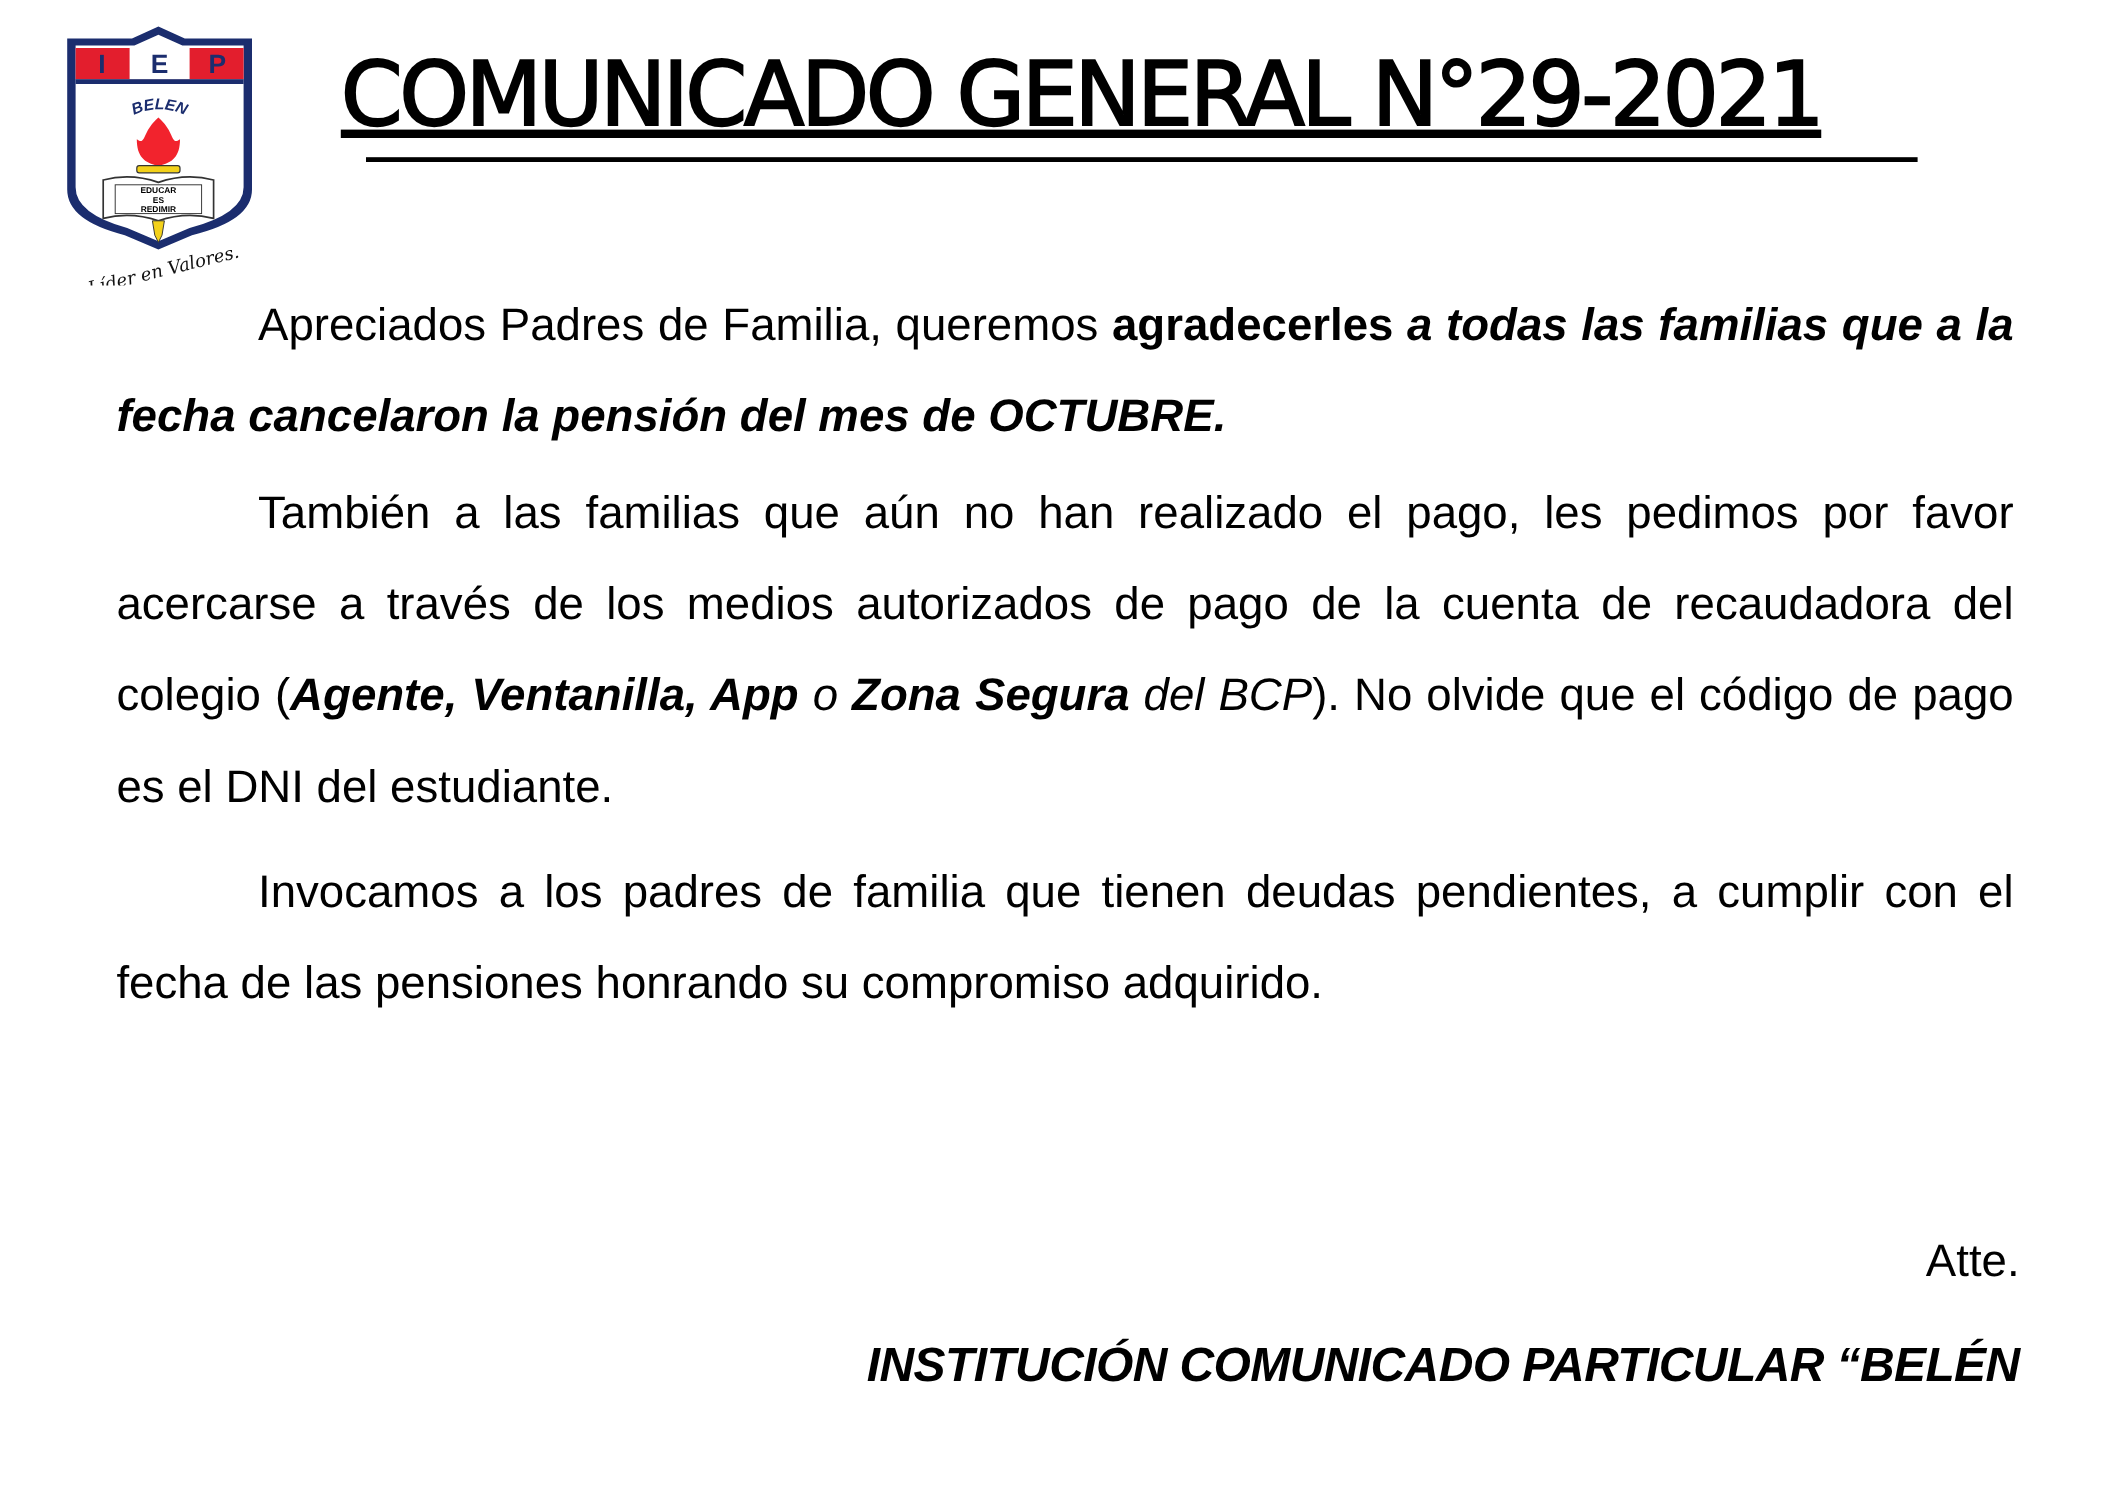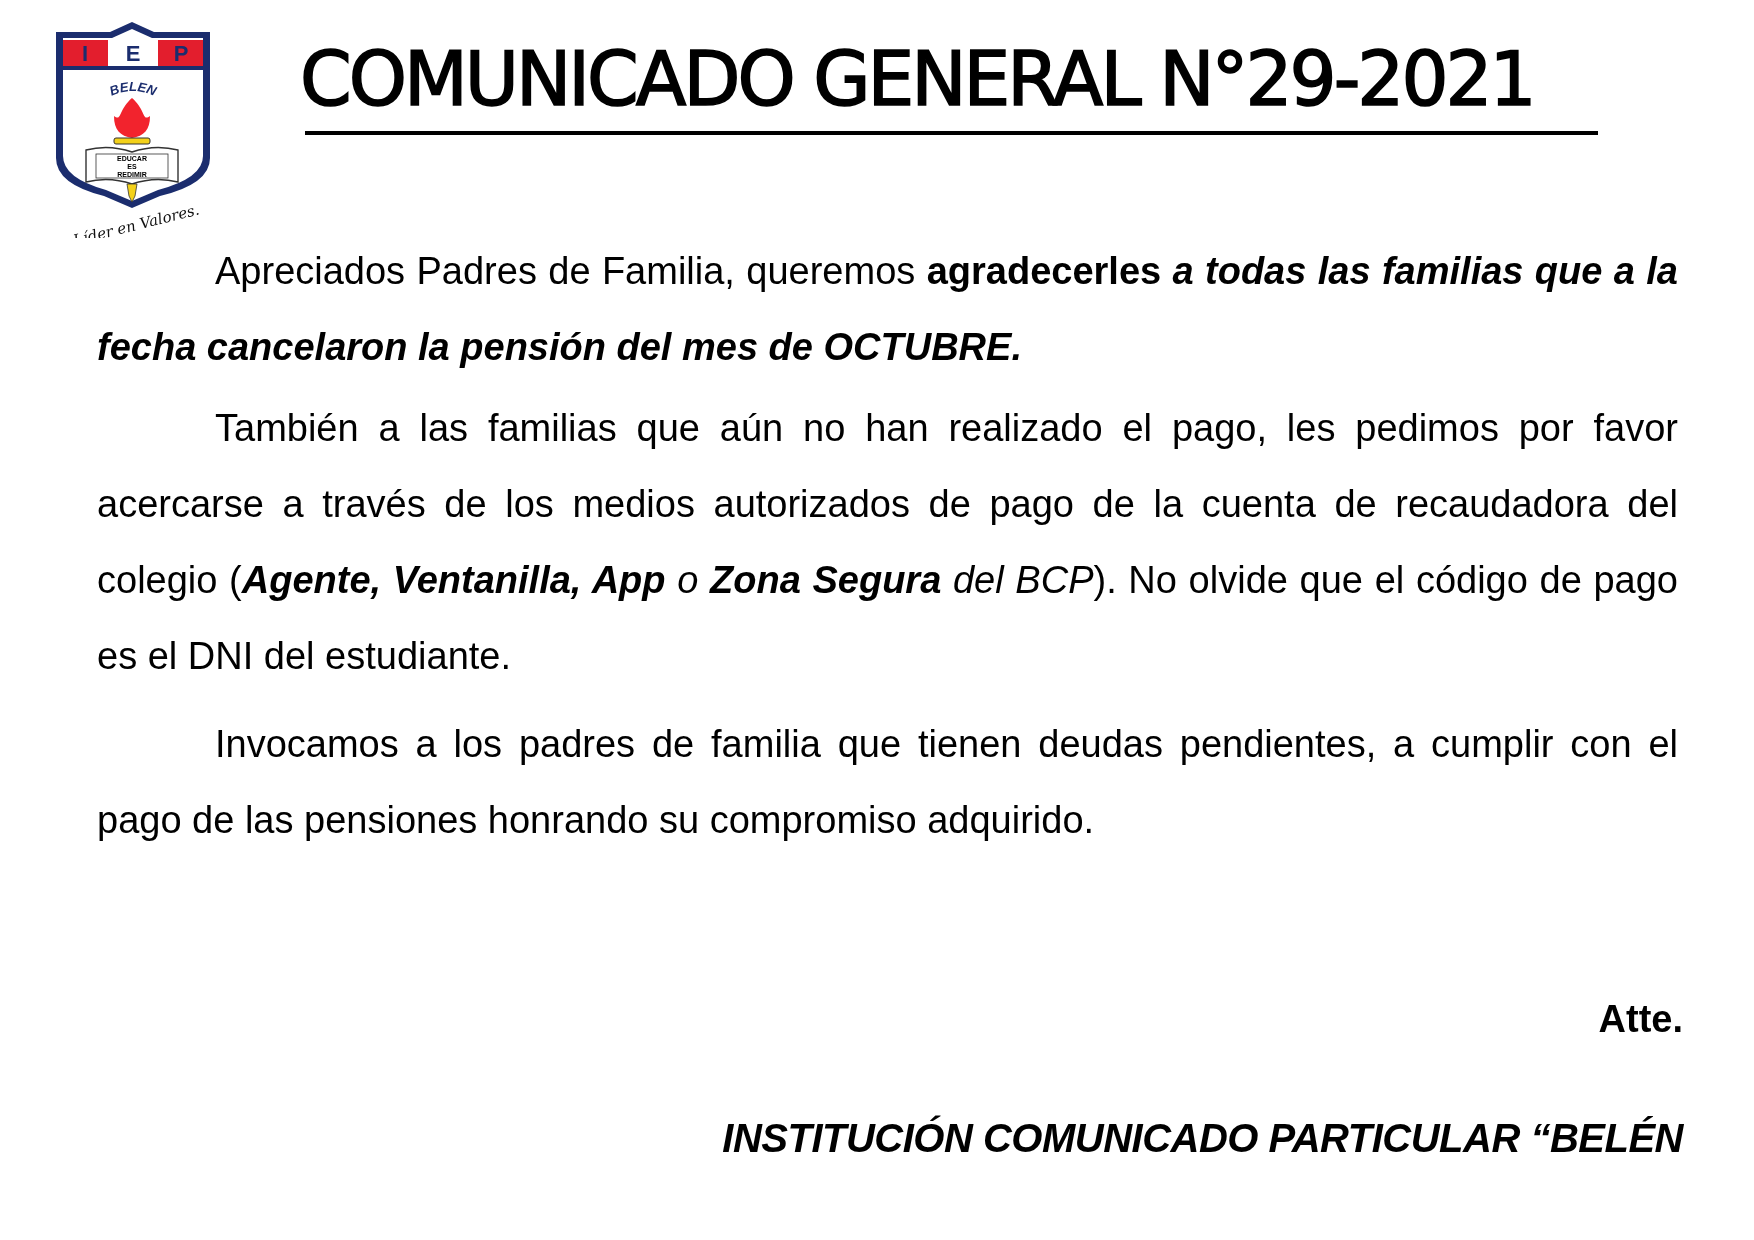--- a/index.html
+++ b/index.html
@@ -1,34 +1,34 @@
 <!DOCTYPE html>
 <html><head>
 <meta charset="utf-8">
 <style>
   html, body { margin: 0; padding: 0; background: #ffffff; }
   body { width: 1754px; height: 1240px; position: relative; overflow: hidden; color: #000; }
   .logo { position: absolute; left: 48px; top: 18px; width: 170px; height: 220px; }
   .title {
-    position: absolute; left: 300px; top: 42px; width: 1300px;
+    position: absolute; left: 284px; top: 42px; width: 1300px;
     font-family: "DejaVu Sans", sans-serif; font-size: 74px; letter-spacing: -3px;
-    font-weight: normal; line-height: 1; white-space: nowrap;
+    font-weight: normal; line-height: 1; white-space: nowrap; text-decoration: underline;
     -webkit-text-stroke: 1.6px #000;
   }
   .title-underline { position: absolute; left: 305px; top: 131px; width: 1293px; height: 4px; background: #000; }
   .body {
     position: absolute; left: 92px; top: 228px; width: 1591px;
     font-family: "Liberation Sans", sans-serif; font-size: 38px; line-height: 76px;
   }
   .para { text-align: justify; text-indent: 118px; margin: 5px; }
   .para.gap { margin-top: 12px; }
   .b { font-weight: bold; }
   .i { font-style: italic; }
   .bi { font-weight: bold; font-style: italic; }
-  .atte { position: absolute; right: 71px; top: 998px; font-family: "Liberation Sans", sans-serif; font-size: 38px; font-weight: bold; margin-left: 43px; }
+  .atte { position: absolute; right: 71px; top: 1030px; font-family: "Liberation Sans", sans-serif; font-size: 38px; font-weight: normal; margin-left: 43px; }
   .sig { position: absolute; right: 71px; top: 1116px; font-family: "Liberation Sans", sans-serif; font-size: 40px; font-weight: bold; font-style: italic; white-space: nowrap; letter-spacing: -0.5px; }
 </style>
 </head>
 <body>
 
 <div class="logo">
   <svg width="170" height="220" viewBox="0 0 170 220">
     <path d="M8 14 L62 14 L84 4 L106 14 L162 14 L162 140 Q162 166 112 178 L84 190 L56 178 Q8 166 8 140 Z" fill="#1b2d6e"></path>
     <path d="M15 20 L64 20 L84 11 L104 20 L155 20 L155 138 Q155 160 110 172 L84 183 L58 172 Q15 160 15 138 Z" fill="#ffffff"></path>
     <rect x="15" y="22" width="140" height="26" fill="#e31e2d"></rect>
@@ -50,17 +50,17 @@
     <text x="88" y="212" font-family="DejaVu Serif, serif" font-style="italic" font-size="15" fill="#111" text-anchor="middle" transform="rotate(-14 88 206)">Líder en Valores.</text>
   </svg>
 </div>
 
 <div class="title">COMUNICADO GENERAL N°29-2021</div>
 <div class="title-underline"></div>
 
 <div class="body">
   <p class="para"><span>Apreciados Padres de Familia, queremos </span><span class="b">agradecerles</span><span class="bi"> a todas las familias que a la fecha cancelaron la pensión del mes de OCTUBRE.</span></p>
   <p class="para"><span>También a las familias que aún no han realizado el pago, les  pedimos por favor acercarse a través de los medios autorizados de pago de la cuenta de recaudadora del colegio (</span><span class="bi">Agente, Ventanilla, App</span><span class="i"> o </span><span class="bi">Zona Segura</span><span class="i"> del BCP</span><span>). No olvide que el código de pago es el DNI del estudiante.</span></p>
-  <p class="para gap"><span>Invocamos a los padres de familia que tienen deudas pendientes, a cumplir con el pago de las pensiones honrando su compromiso adquirido.</span></p>
+  <p class="para gap"><span>Invocamos a los padres de familia que tienen deudas pendientes, a cumplir con el fecha de las pensiones honrando su compromiso adquirido.</span></p>
 </div>
 
 <div class="atte">Atte.</div>
 <div class="sig">INSTITUCIÓN COMUNICADO PARTICULAR “BELÉN</div>
 
 </body></html>

